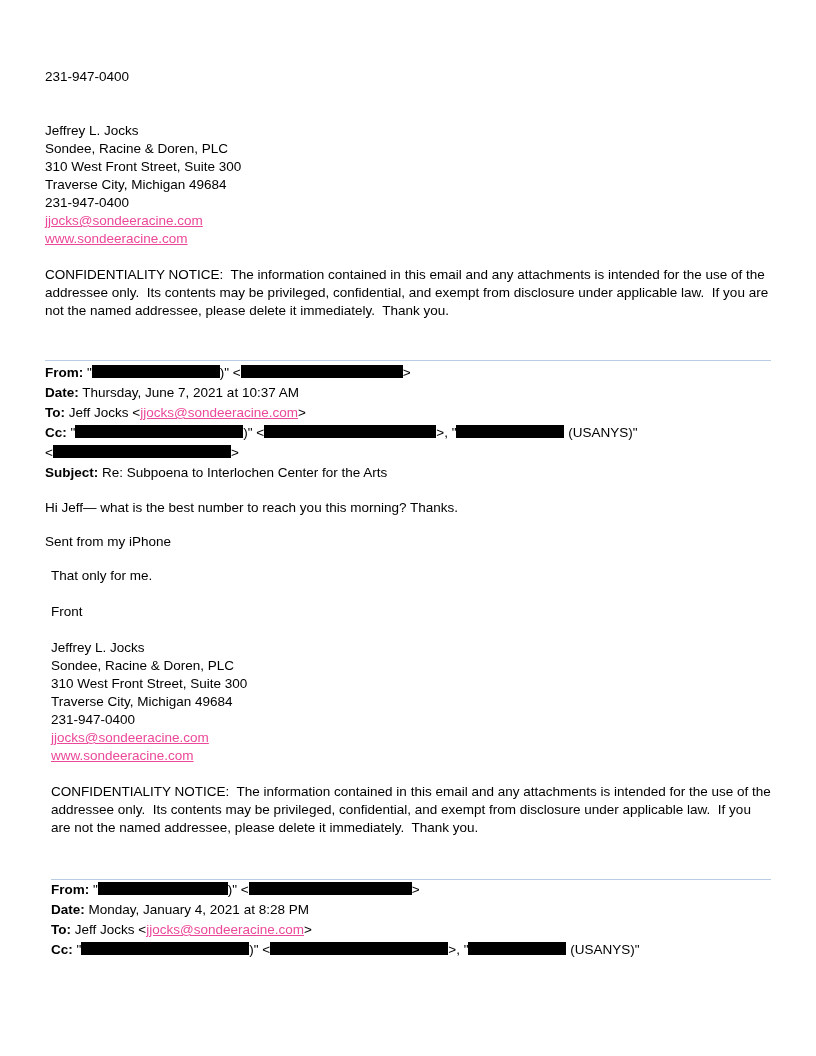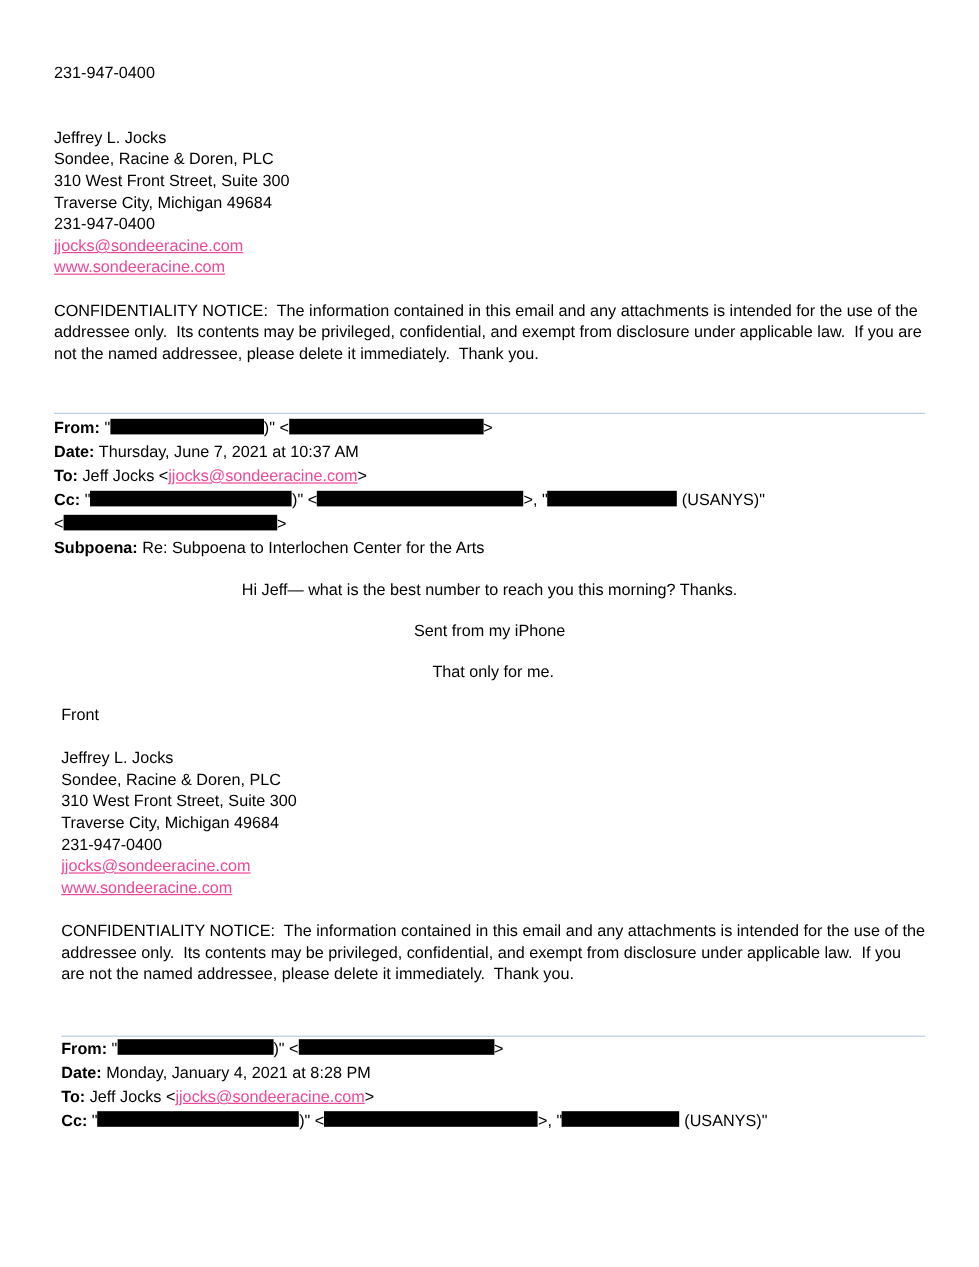--- a/index.html
+++ b/index.html
@@ -2,25 +2,25 @@
 <html><head>
 <meta charset="utf-8">
 <style>
   * { box-sizing: border-box; }
   html, body { margin: 0; padding: 0; background: #ffffff; }
   .page {
     width: 816px; height: 1056px; background: #ffffff; overflow: hidden;
     font-family: "Liberation Sans", sans-serif; font-size: 13.5px; color: #000000;
     position: relative;
   }
-  .content { padding: 52px 45px 0 45px; }
+  .content { padding: 52px 45px 0 45px; margin-top: 16px; }
   p { margin: 0; line-height: 18px; }
   .mt36 { margin-top: 36px; }
   .mt18 { margin-top: 18px; }
-  .mt16 { margin-top: 16px; text-align: center; }
+  .mt16 { margin-top: 16px; }
   .conf { white-space: pre-wrap; }
   .divider {
     border: none; border-top: 1px solid #B8CCE4;
     margin: 40px 0 2px 0; height: 0;
   }
   .divider2 { margin: 42px 0 0 0; }
   .hdr p { line-height: 20px; }
   b { font-weight: bold; }
   a.link { color: #ec4899; text-decoration: underline; cursor: pointer; }
   .redact { display: inline-block; height: 13px; background: #000000; vertical-align: -1px; }
@@ -47,21 +47,21 @@
     <p class="conf mt18">CONFIDENTIALITY NOTICE:  The information contained in this email and any attachments is intended for the use of the addressee only.  Its contents may be privileged, confidential, and exempt from disclosure under applicable law.  If you are not the named addressee, please delete it immediately.  Thank you.</p>
 
     <hr class="divider">
 
     <div class="hdr">
       <p><b>From:</b> <span>"</span><span class="redact" style="width:128px"></span><span>)" &lt;</span><span class="redact" style="width:162px"></span><span>&gt;</span></p>
       <p><b>Date:</b> <span>Thursday, June 7, 2021 at 10:37 AM</span></p>
       <p><b>To:</b> <span>Jeff Jocks &lt;</span><a class="link">jjocks@sondeeracine.com</a><span>&gt;</span></p>
       <p><b>Cc:</b> <span>"</span><span class="redact" style="width:168px"></span><span>)" &lt;</span><span class="redact" style="width:172px"></span><span>&gt;, "</span><span class="redact" style="width:108px"></span><span> (USANYS)"</span></p>
       <p><span>&lt;</span><span class="redact" style="width:178px"></span><span>&gt;</span></p>
-      <p><b>Subpoena:</b> <span>Re: Subpoena to Interlochen Center for the Arts</span></p>
+      <p><b>Subject:</b> <span>Re: Subpoena to Interlochen Center for the Arts</span></p>
     </div>
 
     <p class="mt16">Hi Jeff— what is the best number to reach you this morning? Thanks.</p>
 
     <p class="mt16">Sent from my iPhone</p>
 
 
     <div class="quoted">
       <p class="mt16">That only for me.</p>
       <p class="mt18">Front</p>

